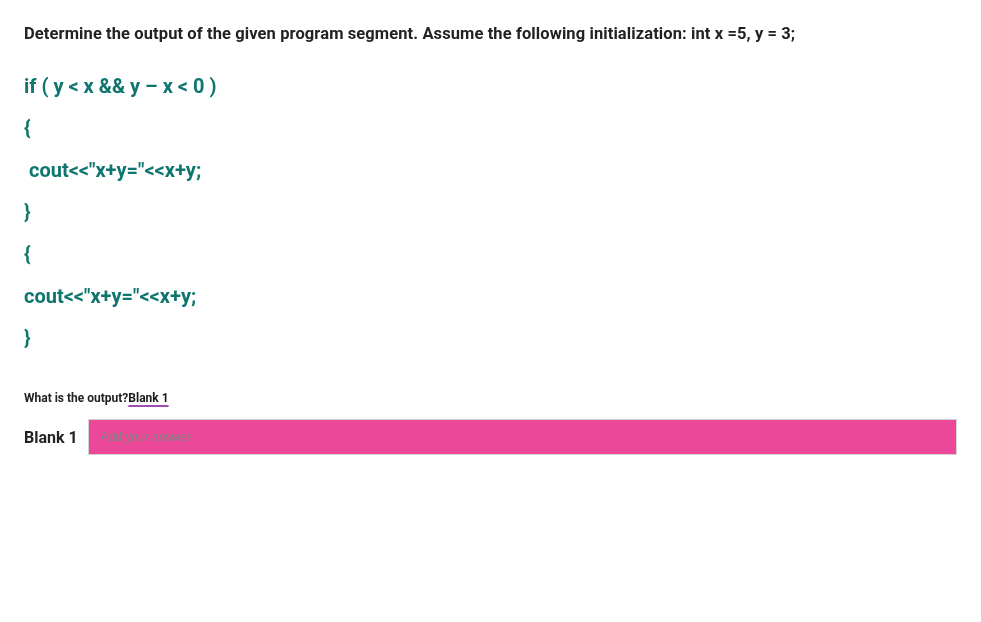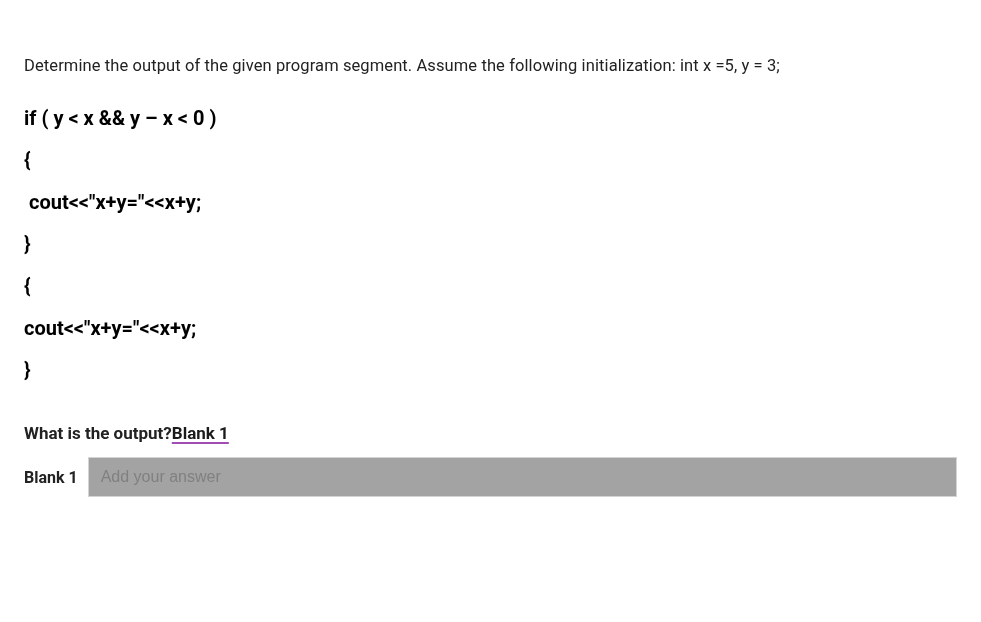--- a/index.html
+++ b/index.html
@@ -6,41 +6,40 @@
       margin: 0;
       padding: 24px;
       font-family: -apple-system, BlinkMacSystemFont, "Segoe UI", Roboto, Helvetica, Arial, sans-serif;
       color: #1a1a1a;
       background: #fff;
       width: 981px;
       box-sizing: border-box;
       font-size: 16px;
     }
     .question-header {
-      font-weight: 400;
+      font-weight: 700;
       font-size: 16.5px;
       color: #222;
       margin-bottom: 22px;
       letter-spacing: 0.1px;
-      margin-top: 32px;
     }
     .code-block {
       font-family: -apple-system, BlinkMacSystemFont, "Segoe UI", Roboto, Helvetica, Arial, sans-serif;
       font-weight: 700;
       font-size: 20px;
       line-height: 2.1;
-      color: #000000;
+      color: #0f766e;
       margin-bottom: 22px;
     }
     .code-block .line {
       white-space: pre;
     }
     .output-prompt {
       font-weight: 700;
-      font-size: 17px;
+      font-size: 12px;
       color: #222;
       margin-bottom: 14px;
       margin-top: 32px;
     }
     .output-prompt .blank-link {
       color: #1a1a1a;
       text-decoration: underline;
       text-decoration-color: #a04db3;
       text-decoration-thickness: 1.5px;
       text-underline-offset: 3px;
@@ -53,24 +52,24 @@
     .answer-row .blank-label {
       font-weight: 700;
       font-size: 16px;
       color: #222;
     }
     .answer-row .answer-input {
       flex: 1;
       box-sizing: border-box;
       border: 1px solid #d4d4d4;
       padding: 10px 12px;
-      font-size: 16px;
+      font-size: 12px;
       color: #333;
       outline: none;
-      background: #a3a3a3;
+      background: #ec4899;
     }
     .answer-row .answer-input::placeholder {
       color: #808080;
     }
   </style>
 </head>
 <body>
 
 <div class="question-header">Determine the output of the given program segment. Assume the following initialization: int x =5, y = 3;</div>
 

